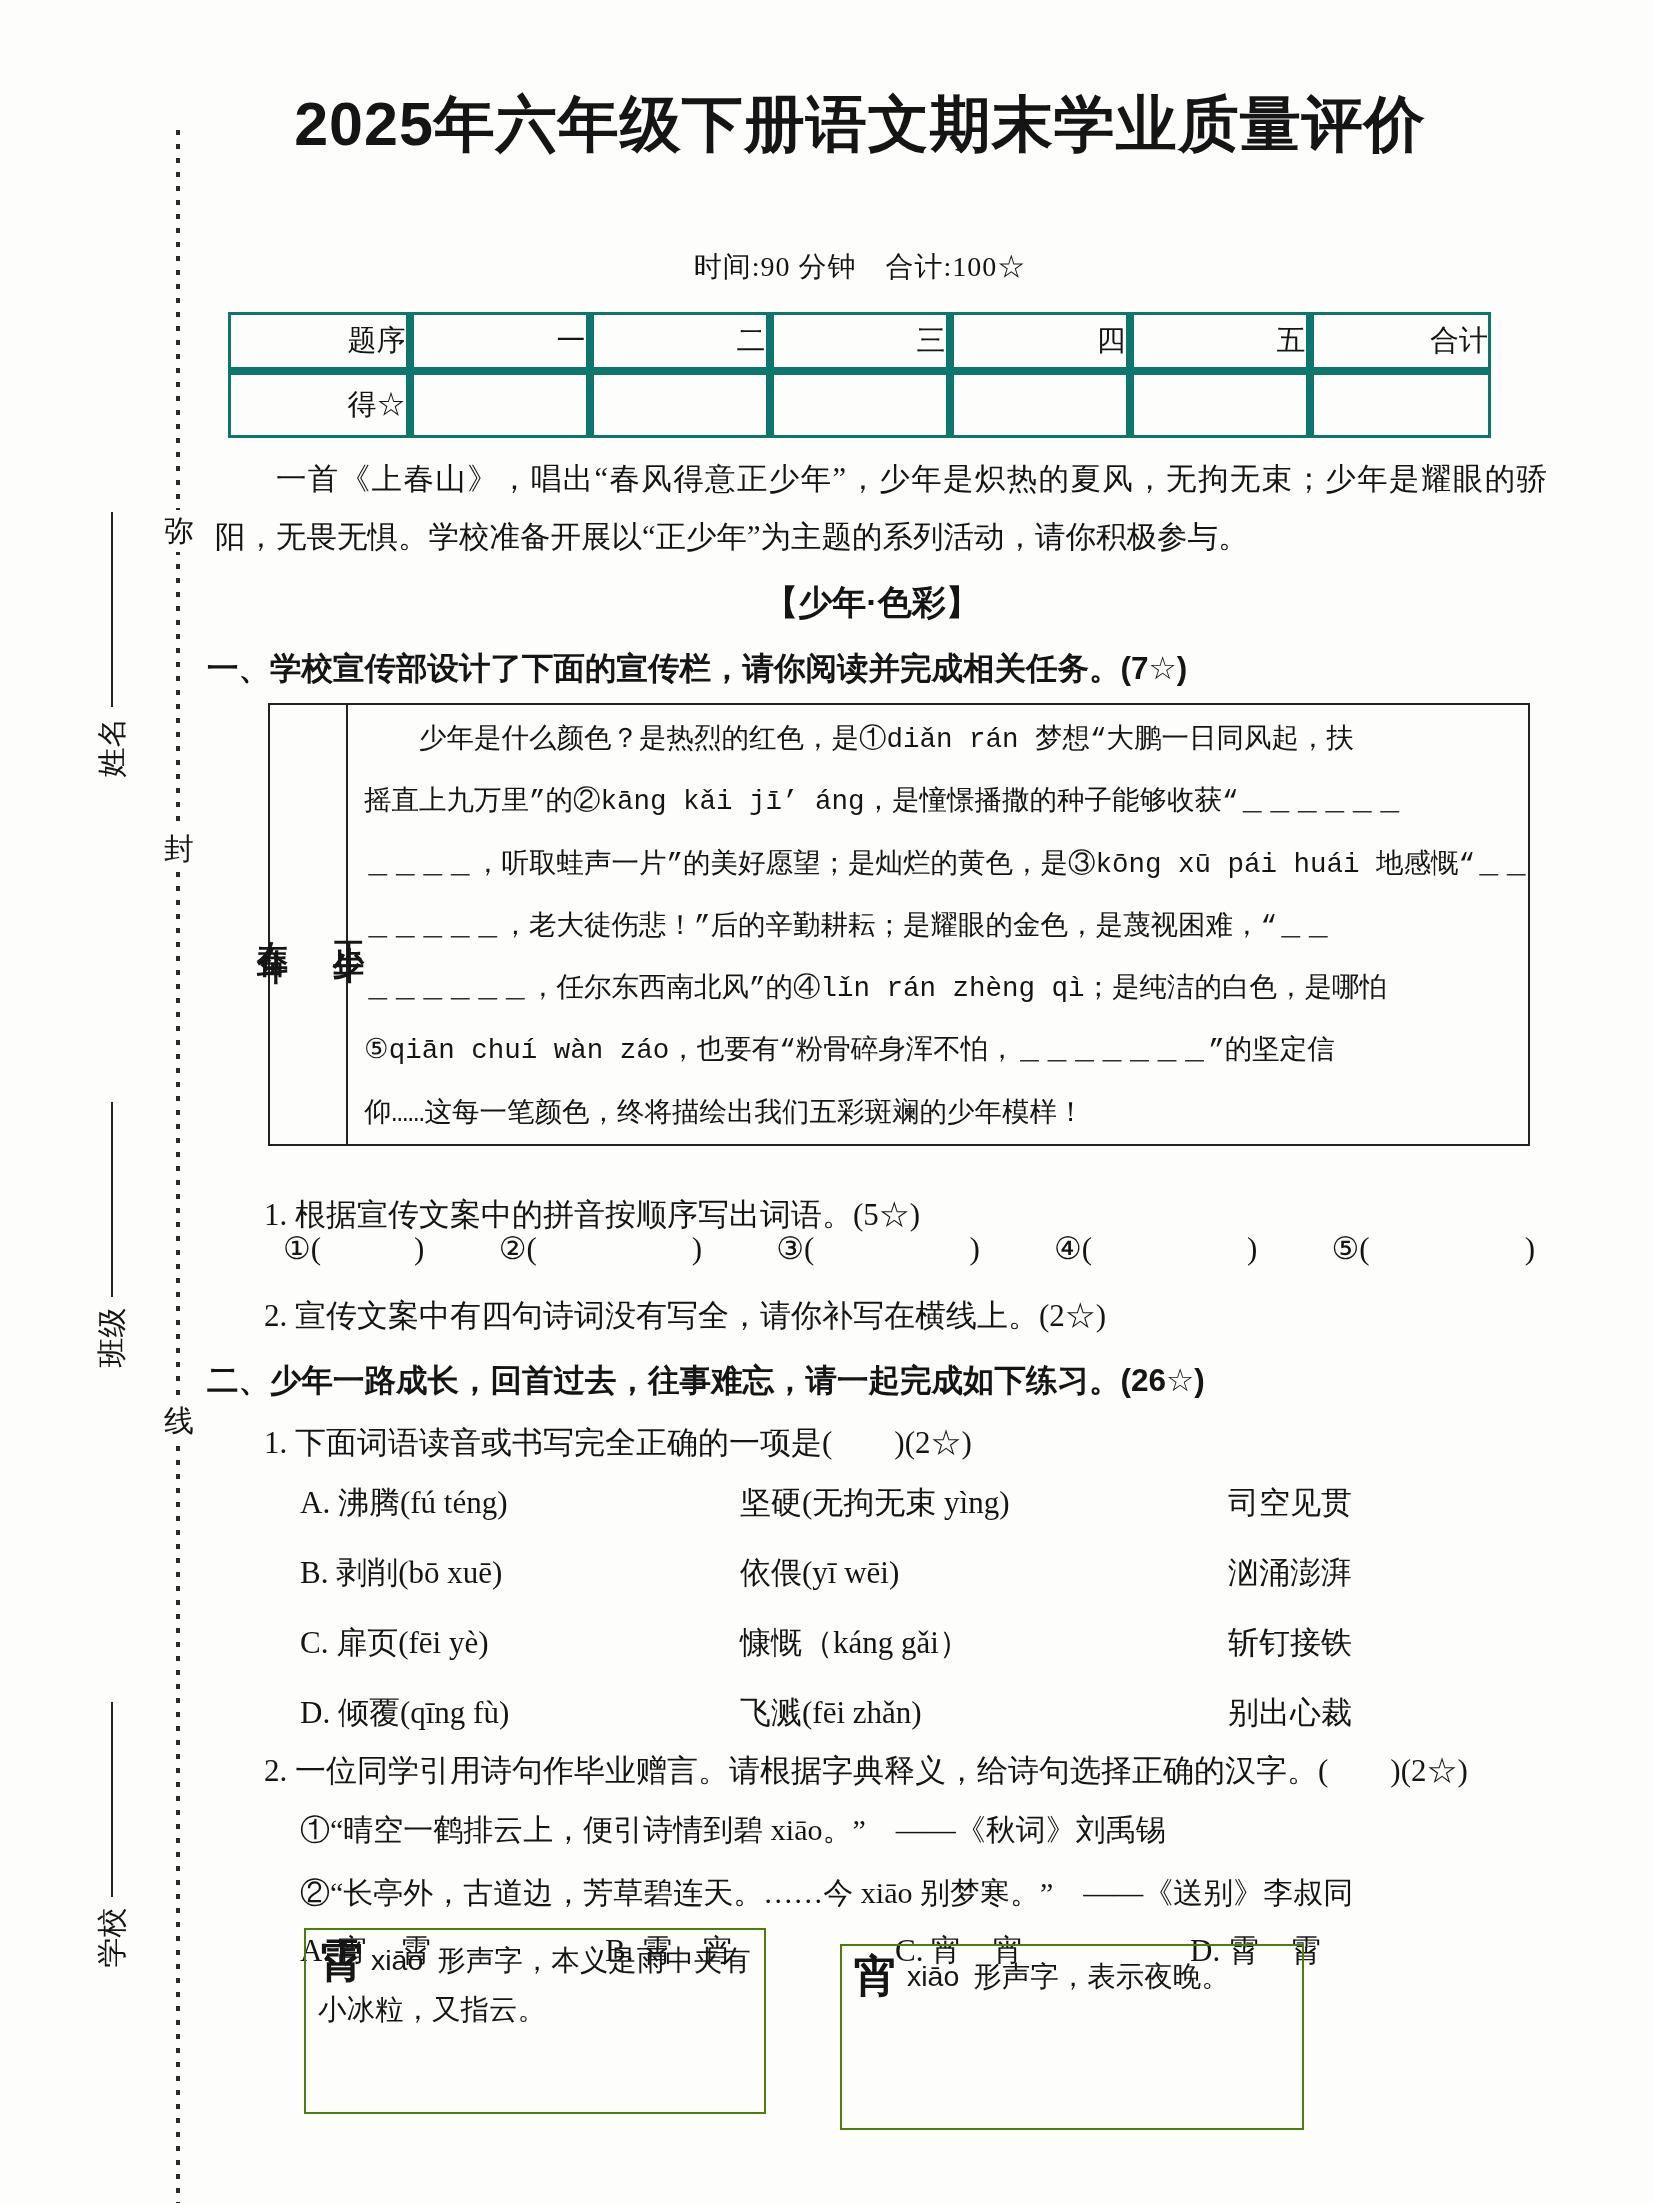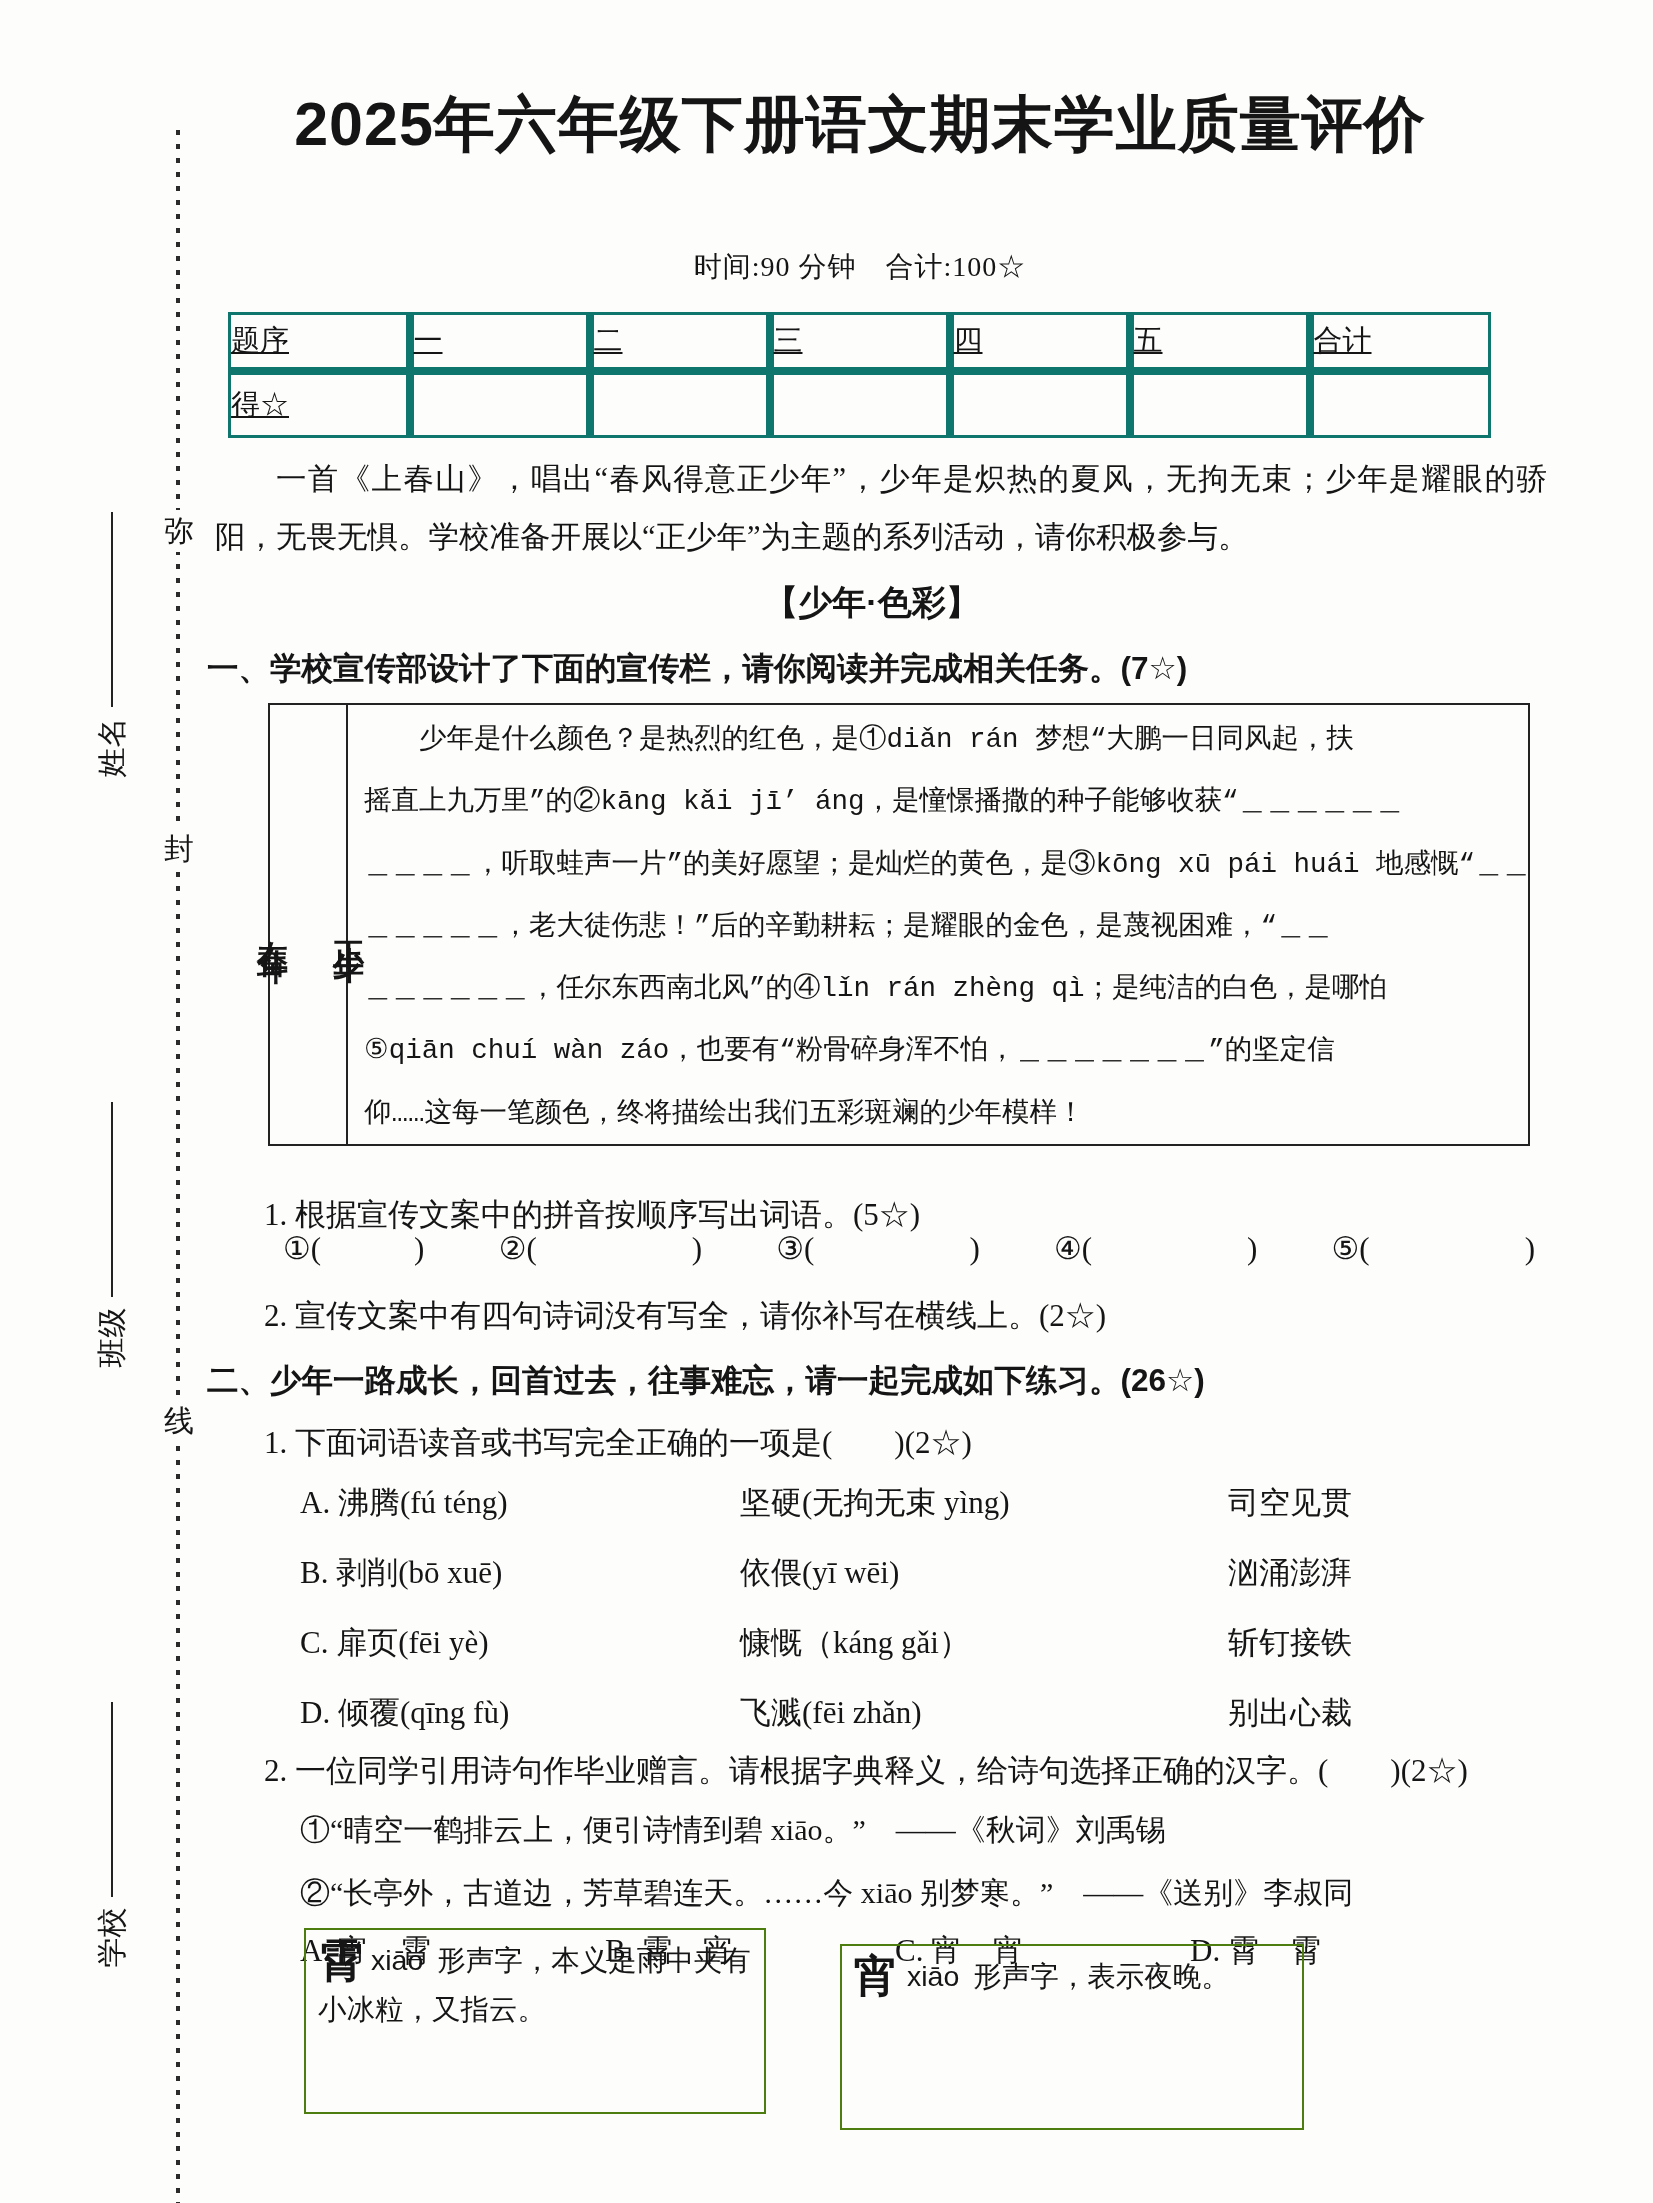--- a/index.html
+++ b/index.html
@@ -33,22 +33,22 @@
   .subtitle{
     position:absolute;left:180px;top:248px;width:1360px;text-align:center;
     font-size:28px;letter-spacing:1px;
   }
   
   .score-table{
     position:absolute;left:228px;top:312px;width:1263px;
     border-collapse:collapse;table-layout:fixed;
   }
   .score-table td{
-    border:8px solid #0f766e;text-align:left;font-size:29px;
-    height:52px;padding:0;text-decoration:underline;
+    border:8px solid #0f766e;text-align:right;font-size:29px;
+    height:52px;padding:0;
   }
   .score-table tr:first-child td{border-top-width:3.5px;}
   .score-table tr:last-child td{border-bottom-width:3.5px;height:60px;}
   .score-table td:first-child{border-left-width:3.5px;}
   .score-table td:last-child{border-right-width:3.5px;}
   
   .intro{
     position:absolute;left:215px;top:450px;width:1332px;
     font-size:30.5px;line-height:58px;text-indent:2em;text-align:justify;
   }

